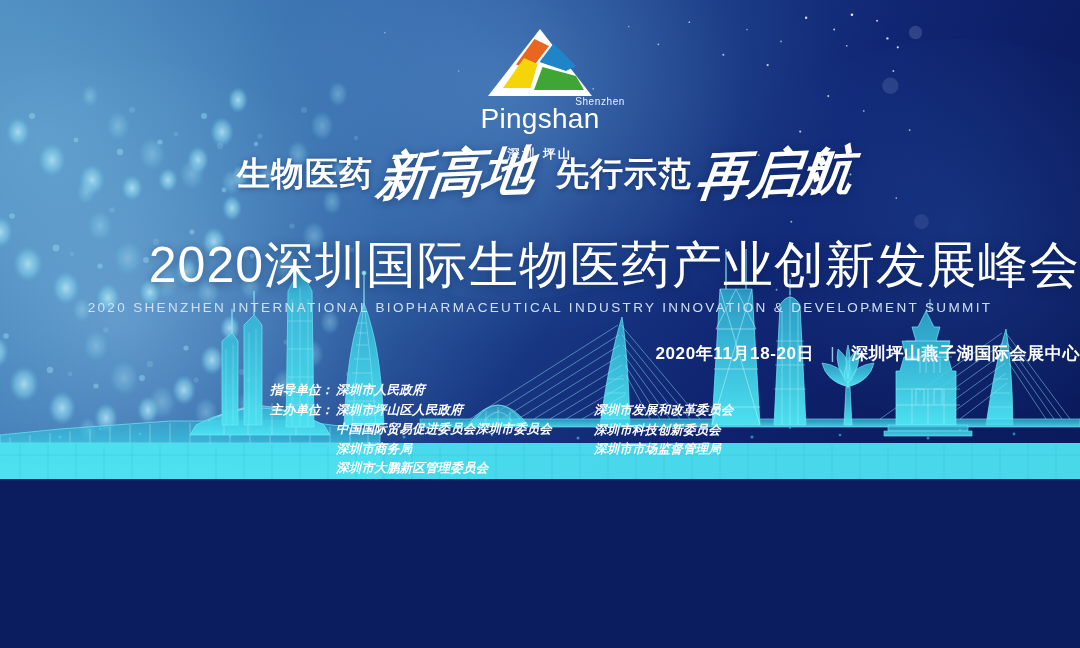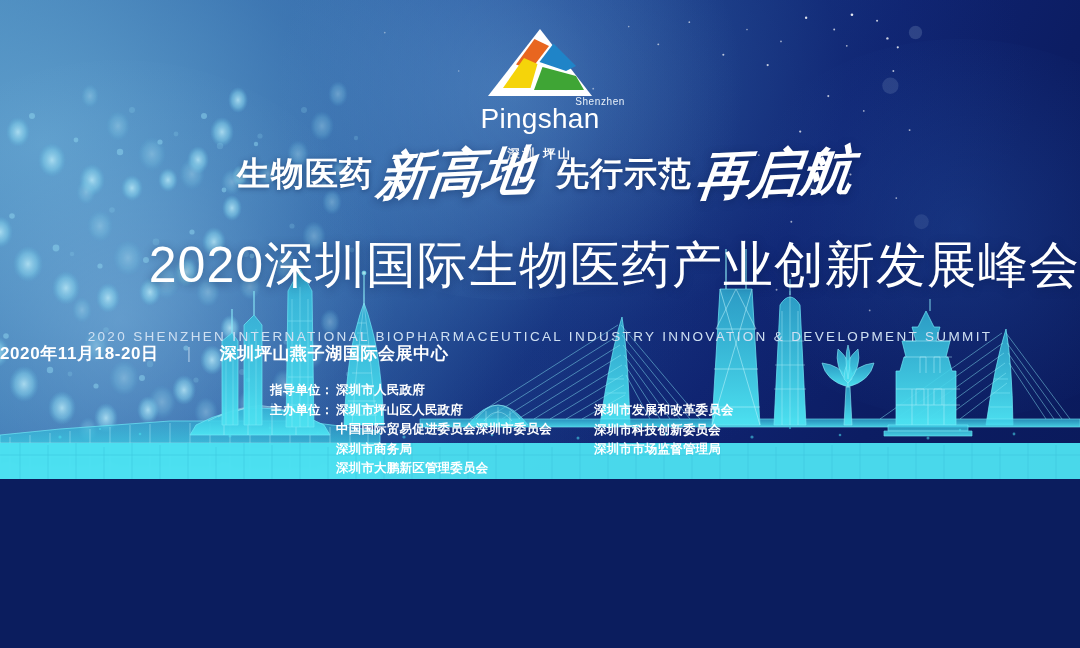--- a/index.html
+++ b/index.html
@@ -58,31 +58,31 @@
               text-shadow:0 2px 8px rgba(5,25,70,.45); }
 
   
   .title{ position:absolute; top:232px; left:0; right:0; text-align:right; z-index:6;
           font-size:50px; font-weight:400; color:#ffffff; letter-spacing:1px;
           white-space:nowrap; text-shadow:0 2px 10px rgba(5,25,70,.45); }
 
   
   .subtitle{ position:absolute; top:300px; left:0; right:0; text-align:center; z-index:6;
              font-size:13.5px; color:#cfe0f2; letter-spacing:2.35px; white-space:nowrap;
-             font-weight:400;margin-top:29px; }
+             font-weight:400; }
 
   
   .datebar{ position:absolute; top:342px; left:0; right:0; z-index:6;
-            display:flex; justify-content:flex-start; align-items:center; gap:28px;
+            display:flex; justify-content:flex-end; align-items:center; gap:16px;
             color:#ffffff; font-size:17px; font-weight:700; letter-spacing:.6px; }
   .datebar .sep{ color:#9fc0e0; font-weight:400; }
 
   
   .orgs{ position:absolute; top:381px; left:0; right:16px; z-index:6;
-         display:flex; justify-content:center; gap:4px; }
+         display:flex; justify-content:center; gap:4px;font-style:italic; }
   .org-left{ width:320px; }
   .org-right{ width:200px; padding-top:20px; }
   .org-row{ display:flex; font-size:12.5px; color:#ffffff; font-weight:700;
             line-height:19.5px; letter-spacing:.2px; }
   .org-label{ width:66px; flex:none; }
   .org-vals span{ display:block; }
   .org-right span{ display:block; font-size:12.5px; color:#ffffff; font-weight:700;
                    line-height:19.5px; letter-spacing:.2px; }
 
   

